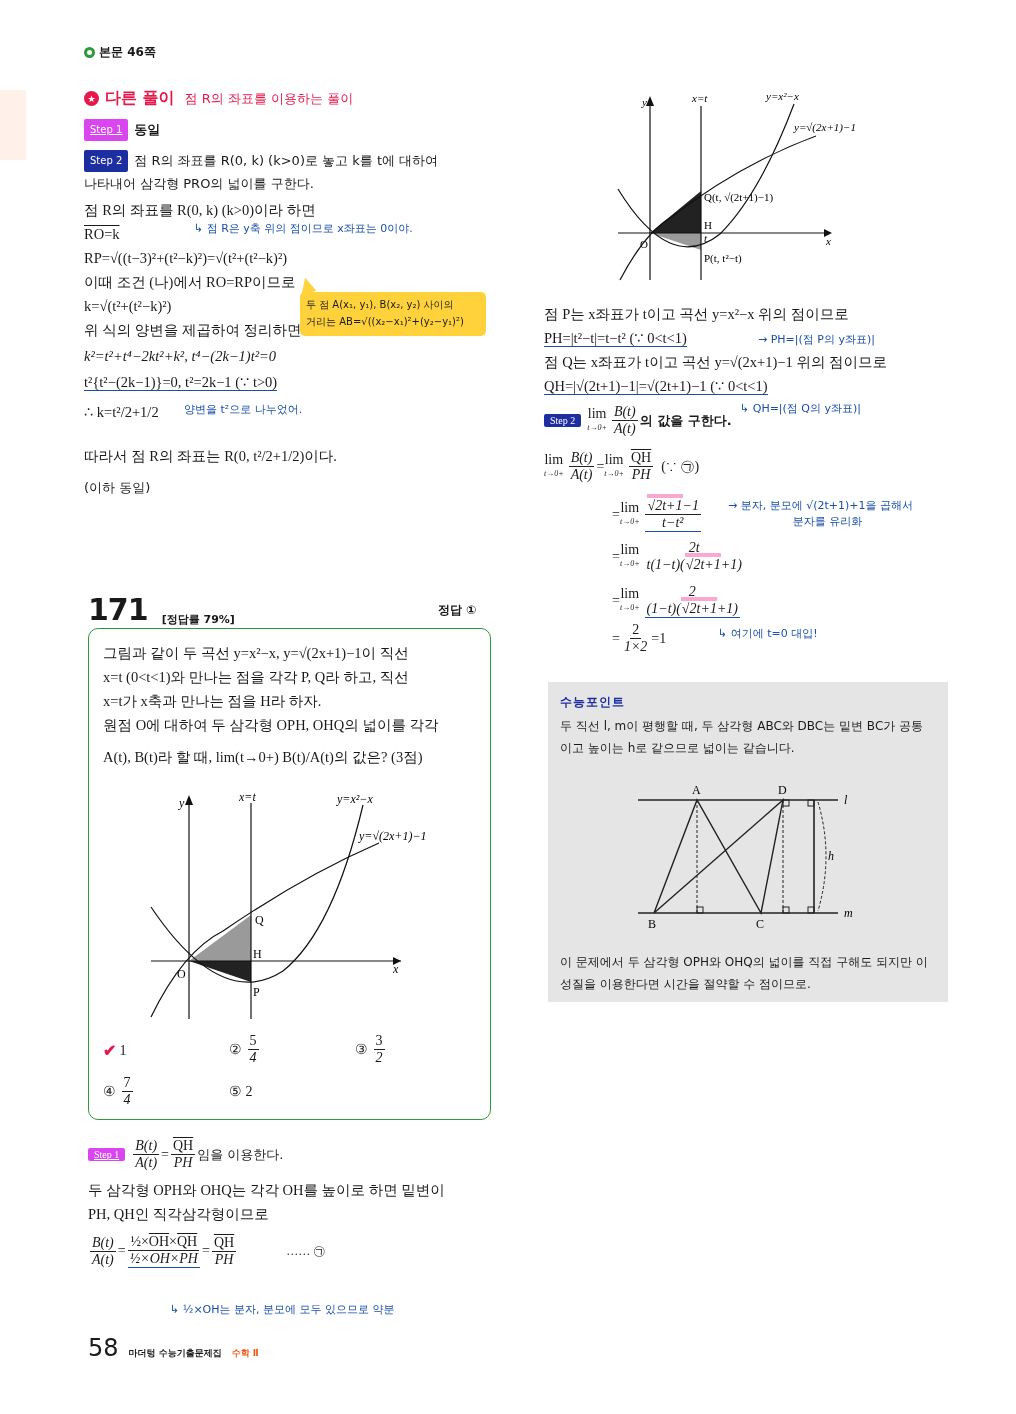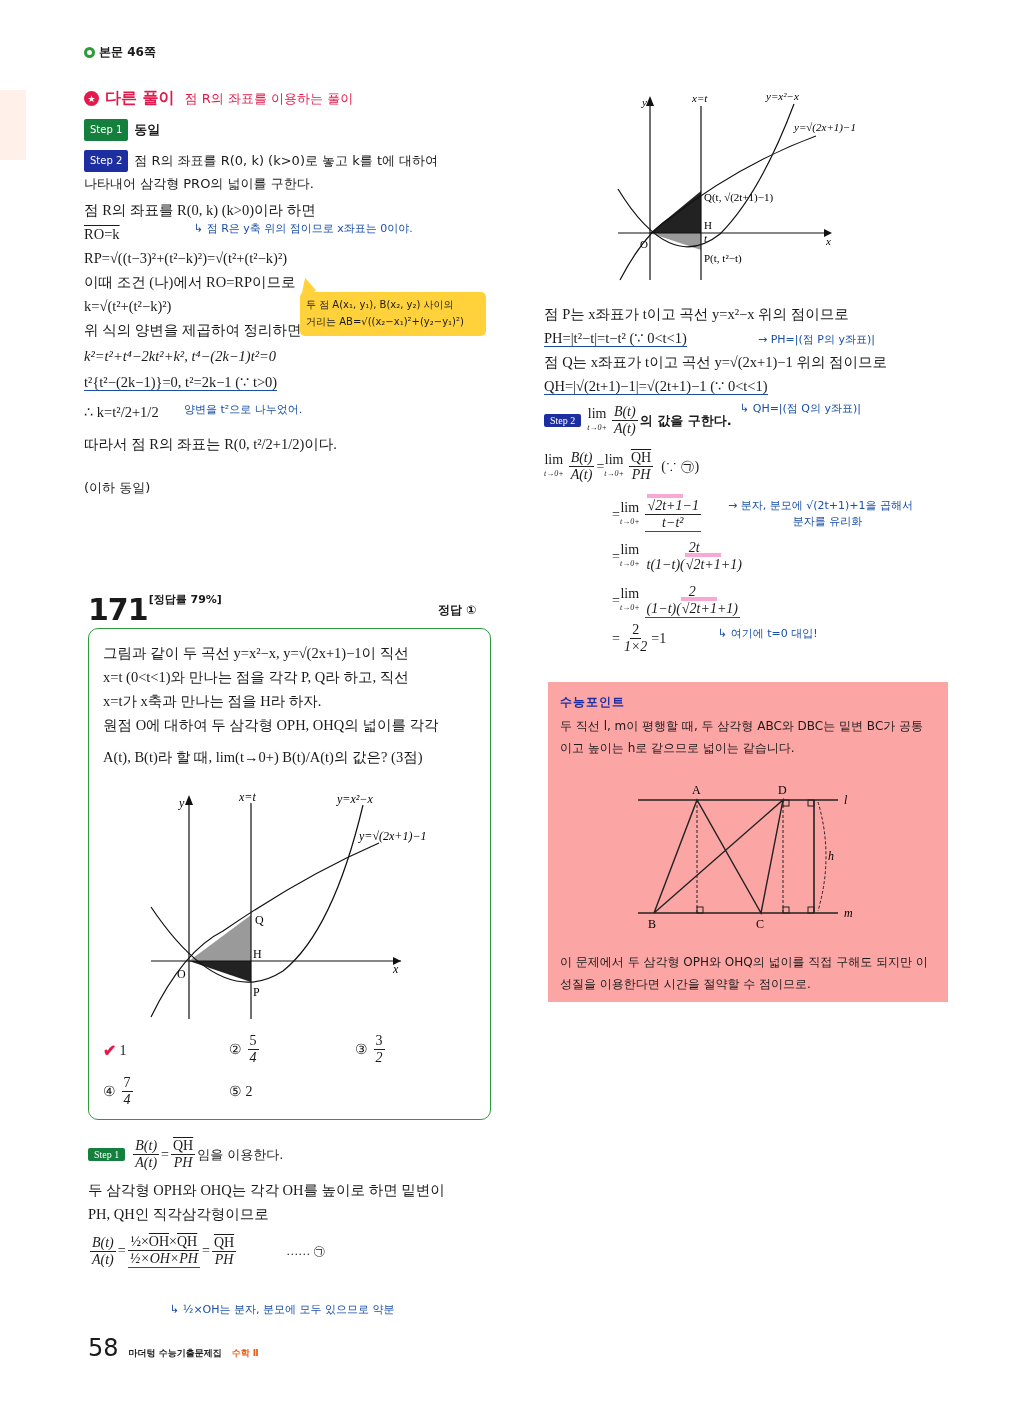--- a/index.html
+++ b/index.html
@@ -10,21 +10,21 @@
   .line { position: absolute; white-space: nowrap; font-size: 14.5px; line-height: 20px; }
   .blue-note { color: #1a4fa8; font-size: 11px; white-space: nowrap; }
   .ov { text-decoration: overline; }
   .it { font-style: italic; font-family: "Liberation Serif", serif; }
   .frac { display: inline-flex; flex-direction: column; align-items: center; vertical-align: middle; line-height: 16px; margin: 0 2px; }
   .frac .num { border-bottom: 1px solid #222; padding: 0 2px; }
   .frac .den { padding: 0 2px; font-style: italic; }
   .lim { display: inline-flex; flex-direction: column; align-items: center; vertical-align: middle; line-height: 14px; margin-right: 3px; }
   .lim .sub { font-size: 8px; font-style: italic; }
   .step { display: inline-block; font-size: 10px; color: #fff; padding: 1px 6px; border-radius: 2px; margin-right: 6px; vertical-align: middle; }
-  .step.red { background: #15803d; }
+  .step.red { background: #d946ef; text-decoration: underline; }
   .step.navy { background: #1d2ea0; }
   .sqrt { border-top: 4px solid #f9a8d4; padding-left: 1px; }
   .ul { border-bottom: 1.5px solid #1a4fa8; }
 </style>
 </head>
 <body>
 
 <div class="abs" style="left:0;top:90px;width:26px;height:70px;background:#fff1ea;"></div>
 
 <div class="abs" style="left:84px;top:44px;display:flex;align-items:center;gap:4px;">
@@ -59,24 +59,24 @@
   <div>거리는 AB=√((x₂−x₁)²+(y₂−y₁)²)</div>
   <div style="position:absolute;left:-2px;top:-14px;width:0;height:0;border-left:10px solid transparent;border-right:6px solid transparent;border-bottom:16px solid #ffd23c;transform:rotate(-20deg);"></div>
 </div>
 
 <div class="line serif it" style="left:84px;top:346px;">k²=t²+t⁴−2kt²+k², t⁴−(2k−1)t²=0</div>
 <div class="line serif" style="left:84px;top:372px;">
   <span class="ul">t²{t²−(2k−1)}=0, t²=2k−1 (∵ t&gt;0)</span>
 </div>
 <div class="line serif" style="left:84px;top:402px;">∴ k=t²/2+1/2</div>
 <div class="abs blue-note" style="left:184px;top:402px;">양변을 t²으로 나누었어.</div>
-<div class="line serif" style="left:84px;top:434px;">따라서 점 R의 좌표는 R(0, t²/2+1/2)이다.</div>
+<div class="line serif" style="left:84px;top:446px;">따라서 점 R의 좌표는 R(0, t²/2+1/2)이다.</div>
 <div class="line" style="left:84px;top:478px;font-size:13px;">(이하 동일)</div>
 
-<div class="abs" style="left:88px;top:592px;display:flex;align-items:flex-start;gap:1px;">
+<div class="abs" style="left:88px;top:592px;display:flex;align-items:flex-end;gap:14px;">
   <span style="font-size:30px;font-weight:bold;letter-spacing:-1px;">171</span>
   <span style="font-size:11px;font-weight:bold;">[정답률 79%]</span>
 </div>
 <div class="abs" style="left:438px;top:602px;font-size:12px;font-weight:bold;">정답 ①</div>
 
 <div class="abs" style="left:88px;top:628px;width:403px;height:492px;border:1.5px solid #2e9a3c;border-radius:10px;">
   <div class="line serif" style="left:14px;top:14px;">그림과 같이 두 곡선 y=x²−x, y=√(2x+1)−1이 직선</div>
   <div class="line serif" style="left:14px;top:38px;">x=t (0&lt;t&lt;1)와 만나는 점을 각각 P, Q라 하고, 직선</div>
   <div class="line serif" style="left:14px;top:62px;">x=t가 x축과 만나는 점을 H라 하자.</div>
   <div class="line serif" style="left:14px;top:86px;">원점 O에 대하여 두 삼각형 OPH, OHQ의 넓이를 각각</div>
@@ -271,21 +271,21 @@
     </span>
 </div>
 <div class="abs blue-note" style="left:718px;top:626px;">↳ <span>여기에 t=0 대입!</span></div>
 <div class="abs serif" style="left:612px;top:622px;display:flex;align-items:center;font-size:14px;">
   =<span class="frac">
       <span class="num">2</span>
       <span class="den">1×2</span>
     </span><span>=1</span>
 </div>
 
-<div class="abs" style="left:548px;top:682px;width:400px;height:320px;background:#fca5a5;padding-left:23px;">
+<div class="abs" style="left:548px;top:682px;width:400px;height:320px;background:#e5e5e5;padding-left:23px;">
   <div class="abs" style="left:12px;top:12px;color:#1d2ea0;font-weight:bold;font-size:12px;letter-spacing:1px;">수능포인트</div>
   <div class="abs" style="left:12px;top:36px;font-size:12px;white-space:nowrap;">두 직선 l, m이 평행할 때, 두 삼각형 ABC와 DBC는 밑변 BC가 공통</div>
   <div class="abs" style="left:12px;top:58px;font-size:12px;white-space:nowrap;">이고 높이는 h로 같으므로 넓이는 같습니다.</div>
 
   <svg class="abs" style="left:72px;top:92px;" width="250" height="160" viewBox="0 0 250 160">
     <line x1="18" y1="26" x2="218" y2="26" stroke="#222" stroke-width="1.4"></line>
     <line x1="18" y1="139" x2="218" y2="139" stroke="#222" stroke-width="1.4"></line>
     <polyline points="34,139 77,26 141,139 163,26 34,139" fill="none" stroke="#222" stroke-width="1.4"></polyline>
     <line x1="77" y1="26" x2="77" y2="139" stroke="#222" stroke-dasharray="3,2"></line>
     <line x1="163" y1="26" x2="163" y2="139" stroke="#222" stroke-dasharray="3,2"></line>

